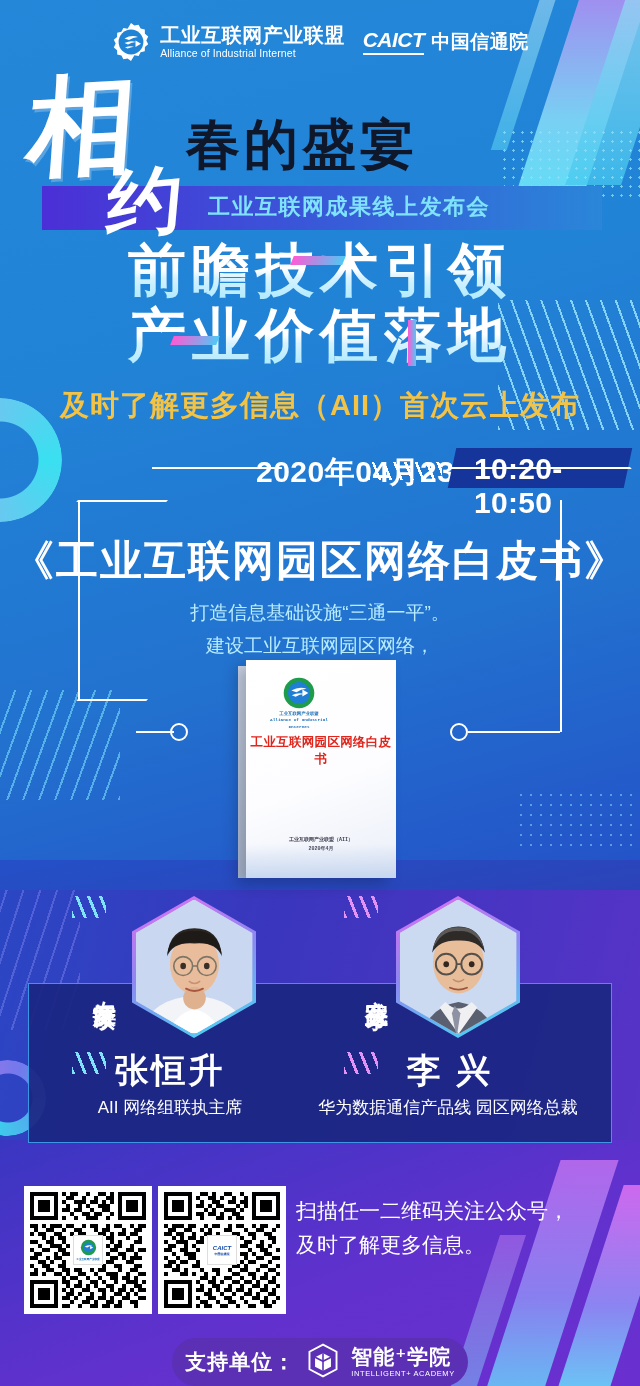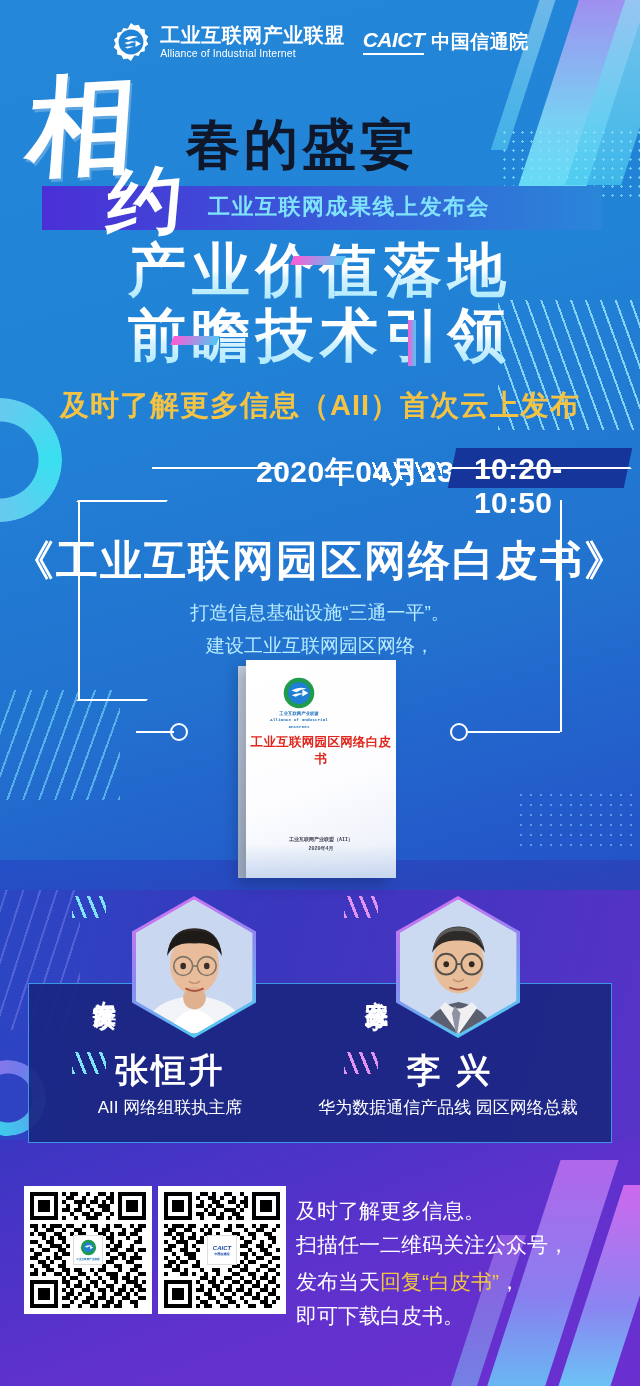--- a/index.html
+++ b/index.html
@@ -349,22 +349,22 @@
     </div>
   </div>
 
   <div class="brush-xiang">相</div>
   <div class="chunde">春的盛宴</div>
   <div class="subbar"></div>
   <div class="brush-yue">约</div>
   <div class="subbar-text">工业互联网成果线上发布会</div>
 
   <div class="headline">
+    <div class="hl-line">前瞻技术引领</div>
     <div class="hl-line">产业价值落地</div>
-    <div class="hl-line">前瞻技术引领</div>
   </div>
   <div class="hl-accent acc1"></div>
   <div class="hl-accent acc2"></div>
   <div class="hl-accent acc3"></div>
 
   <div class="gold-line">及时了解更多信息（AII）首次云上发布</div>
 
   <div class="date-text">2020年04月23日</div>
   <div class="time-badge"></div>
   <div class="time-text">10:20-10:50</div>
@@ -885,22 +885,33 @@
         </g>
       </svg>
       <div class="qr-center">
         <span style="font-size:6px;color:#1549a8;font-weight:800;font-style:italic;">CAICT</span>
         <span style="font-size:3px;color:#1549a8;font-weight:700;margin-top:1px;">中国信通院</span>
       </div>
     </div>
   </div>
 
   <div class="qr-note" style="left:296px; top:1194px;">
+    <div>扫描任一二维码关注公众号，</div>
     <div>及时了解更多信息。</div>
-    <div>扫描任一二维码关注公众号，</div>
-  </div>
-  <div class="qr-note" style="left:296px; top:1265px;">
-    <div><span>发布当天</span><span class="hl-gold">回复“白皮书”</span><span>，</span></div>
-    <div>即可下载白皮书。</div>
-  </div>
-
+  </div>
+
+  <div class="support">
+    <span class="support-label">支持单位：</span>
+    <span>
+      <svg viewBox="0 0 40 44" width="32" height="35" aria-hidden="true">
+        <path d="M20 2 L37 11 L37 33 L20 42 L3 33 L3 11 Z" fill="none" stroke="#fff" stroke-width="2.4"></path>
+        <path d="M20 13 L30 18 L30 30 L20 35 L10 30 L10 18 Z" fill="#fff"></path>
+        <path d="M20 13 L20 35" stroke="#5b30b5" stroke-width="2"></path>
+        <path d="M10 18 L20 23 L30 18" fill="none" stroke="#5b30b5" stroke-width="2"></path>
+      </svg>
+    </span>
+    <span class="acad-txt">
+      <div class="acad-cn">智能⁺学院</div>
+      <div class="acad-en">INTELLIGENT+  ACADEMY</div>
+    </span>
+  </div>
 
 </div>
 
 </body></html>

